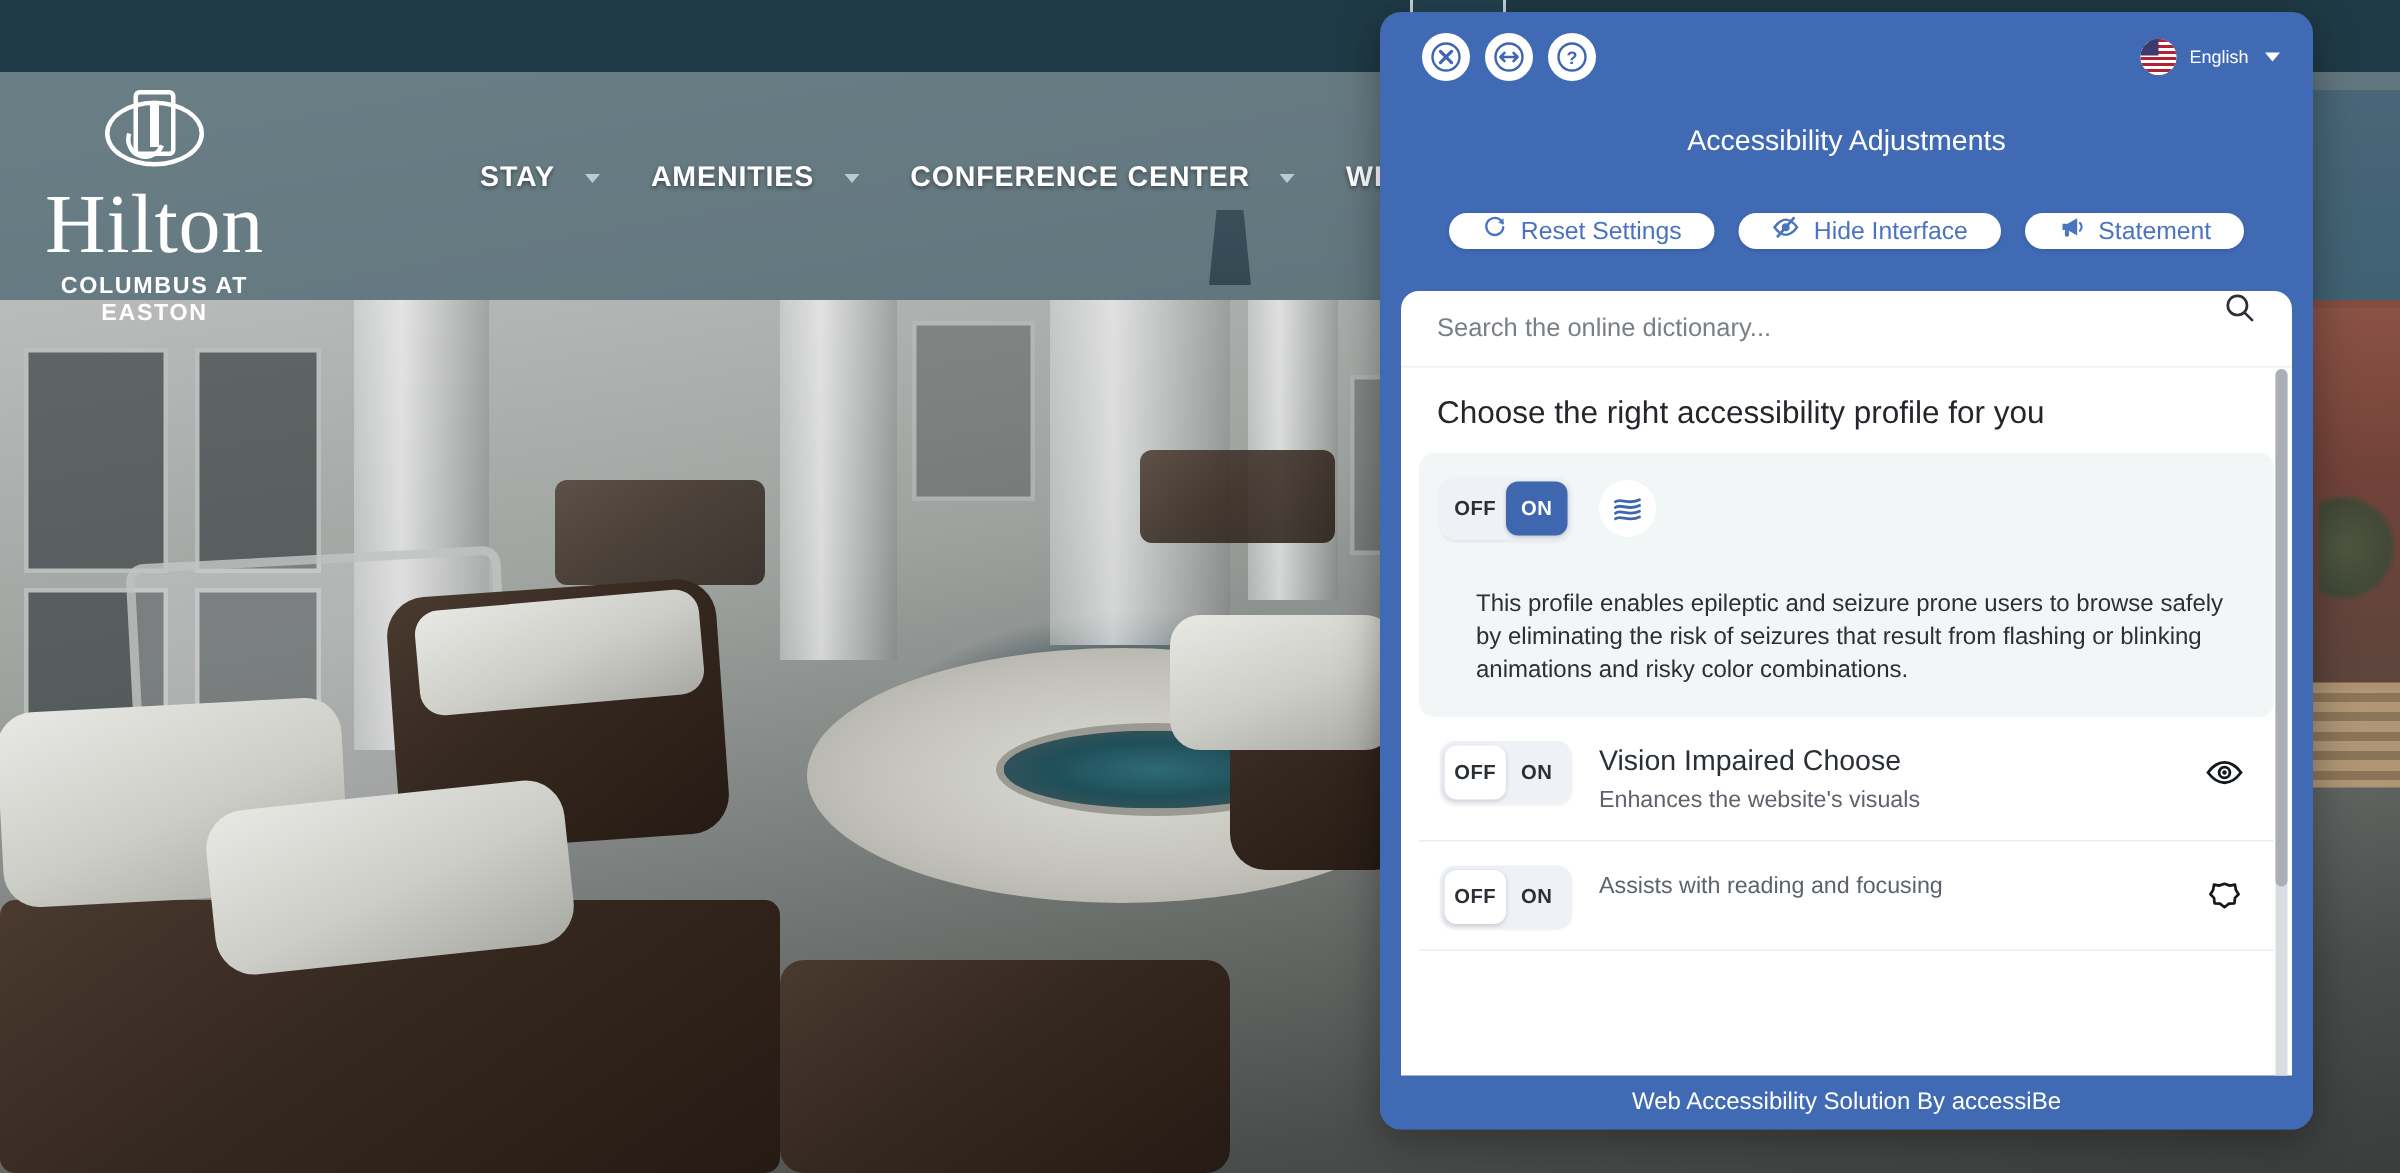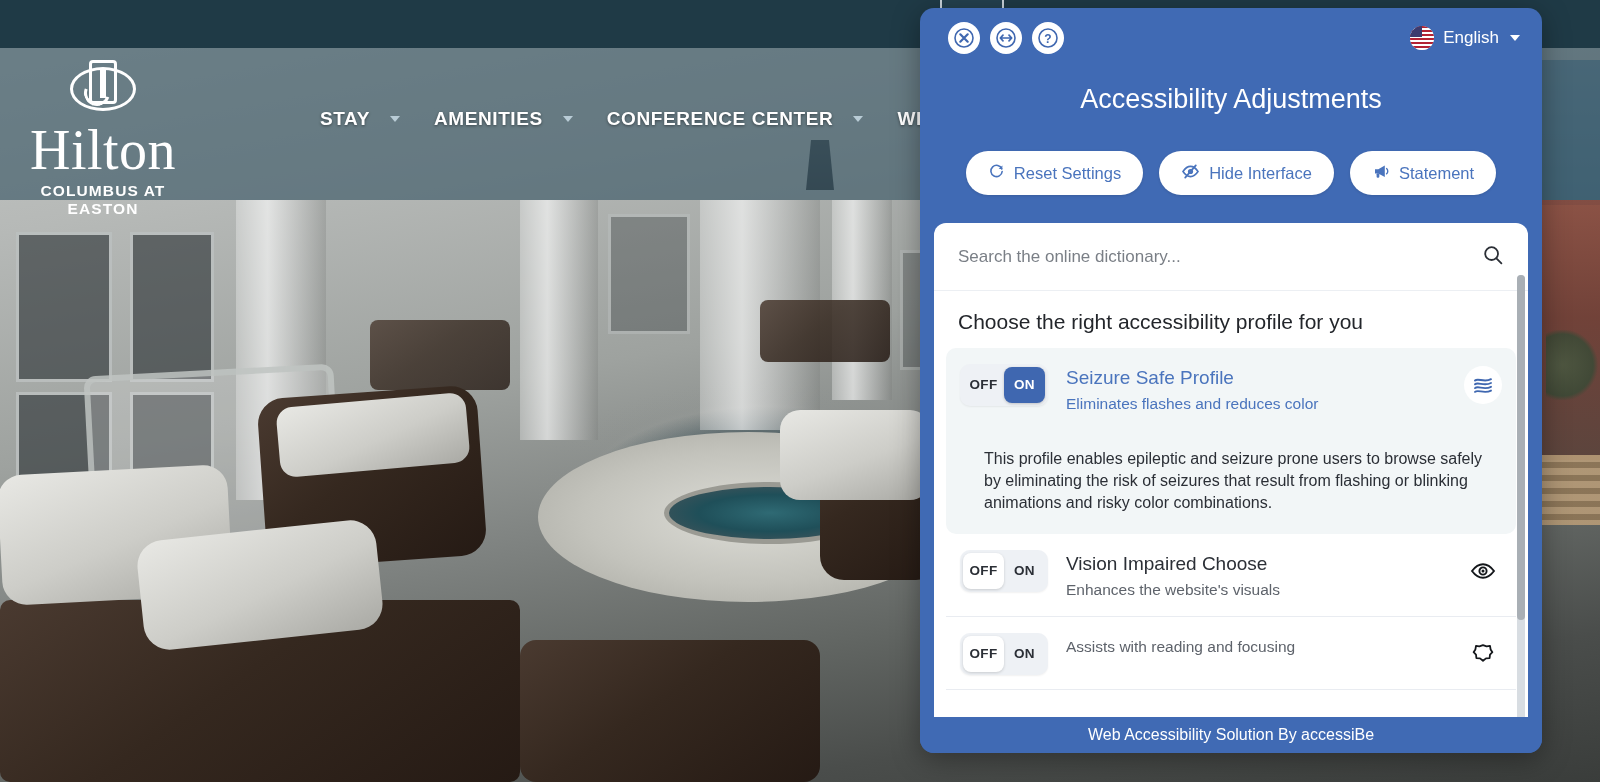--- a/index.html
+++ b/index.html
@@ -281,21 +281,21 @@
     justify-content: center;
     cursor: pointer;
   }
   .cbtn svg { display: block; }
   .lang {
     margin-left: auto;
     display: flex;
     align-items: center;
     gap: 9px;
     color: #fff;
-    font-size: 17px;
+    font-size: 12px;
     cursor: pointer;
   }
   .flag {
     width: 24px; height: 24px;
     border-radius: 50%;
     overflow: hidden;
     position: relative;
     flex: 0 0 auto;
     background: #fff;
     box-shadow: inset 0 0 0 1px rgba(0,0,0,.15);
@@ -313,39 +313,39 @@
     width: 0; height: 0;
     border-left: 5px solid transparent;
     border-right: 5px solid transparent;
     border-top: 6px solid #fff;
     margin-left: 2px;
   }
 
   .panel-title {
     text-align: center;
     color: #fff;
-    font-size: 27px;
+    font-size: 19px;
     font-weight: 400;
     padding: 16px 0 0;
     flex: 0 0 auto;
   }
 
   .quick-actions {
     display: flex;
     justify-content: center;
     gap: 16px;
     padding: 36px 26px 28px;
     flex: 0 0 auto;
   }
   .qa-btn {
     background: #fff;
     color: #4a74bd;
     border: none;
     border-radius: 22px;
-    height: 44px;
+    height: 24px;
     padding: 0 22px;
     font-size: 16.5px;
     font-family: "Liberation Sans", sans-serif;
     display: inline-flex;
     align-items: center;
     gap: 9px;
     cursor: pointer;
     white-space: nowrap;
     box-shadow: 0 1px 3px rgba(0,0,0,.12);
   }
@@ -355,23 +355,22 @@
     margin: 0 14px;
     background: #fff;
     border-radius: 12px 12px 0 0;
     overflow: hidden;
     display: flex;
     flex-direction: column;
     position: relative;
   }
 
   .search-row {
-    height: 68px;
-    display: flex;
-    align-items: center;
+    height: 51px;
+    display: flex;
     padding: 0 24px;
     border-bottom: 1px solid #eceff3;
     flex: 0 0 auto;
   }
   .search-input {
     flex: 1 1 auto;
     border: none;
     outline: none;
     font-size: 17px;
     color: #55595f;
@@ -655,24 +654,20 @@
 
       <div class="section-head">Choose the right accessibility profile for you</div>
 
       <div class="profiles">
 
         <div class="profile active">
           <div class="toggle on">
             <div class="seg sel-off">OFF</div>
             <div class="seg sel-on">ON</div>
           </div>
-          <div class="ptext">
-            <div class="ptitle">Seizure Safe Profile</div>
-            <div class="psub">Eliminates flashes and reduces color</div>
-          </div>
           <div class="picon">
             <svg width="22" height="20" viewBox="0 0 22 20">
               <path d="M3 5.5 C6 2.6 12 8 19 4.2" fill="none" stroke="#3f67b0" stroke-width="1.9" stroke-linecap="round"></path>
               <path d="M3 9.3 C6 6.4 12 11.8 19 8" fill="none" stroke="#3f67b0" stroke-width="1.9" stroke-linecap="round"></path>
               <path d="M3 13.1 C6 10.2 12 15.6 19 11.8" fill="none" stroke="#3f67b0" stroke-width="1.9" stroke-linecap="round"></path>
               <path d="M3 16.9 C6 14 12 19.4 19 15.6" fill="none" stroke="#3f67b0" stroke-width="1.9" stroke-linecap="round"></path>
             </svg>
           </div>
           <div class="pdesc">This profile enables epileptic and seizure prone users to browse safely by eliminating the risk of seizures that result from flashing or blinking animations and risky color combinations.</div>
         </div>

